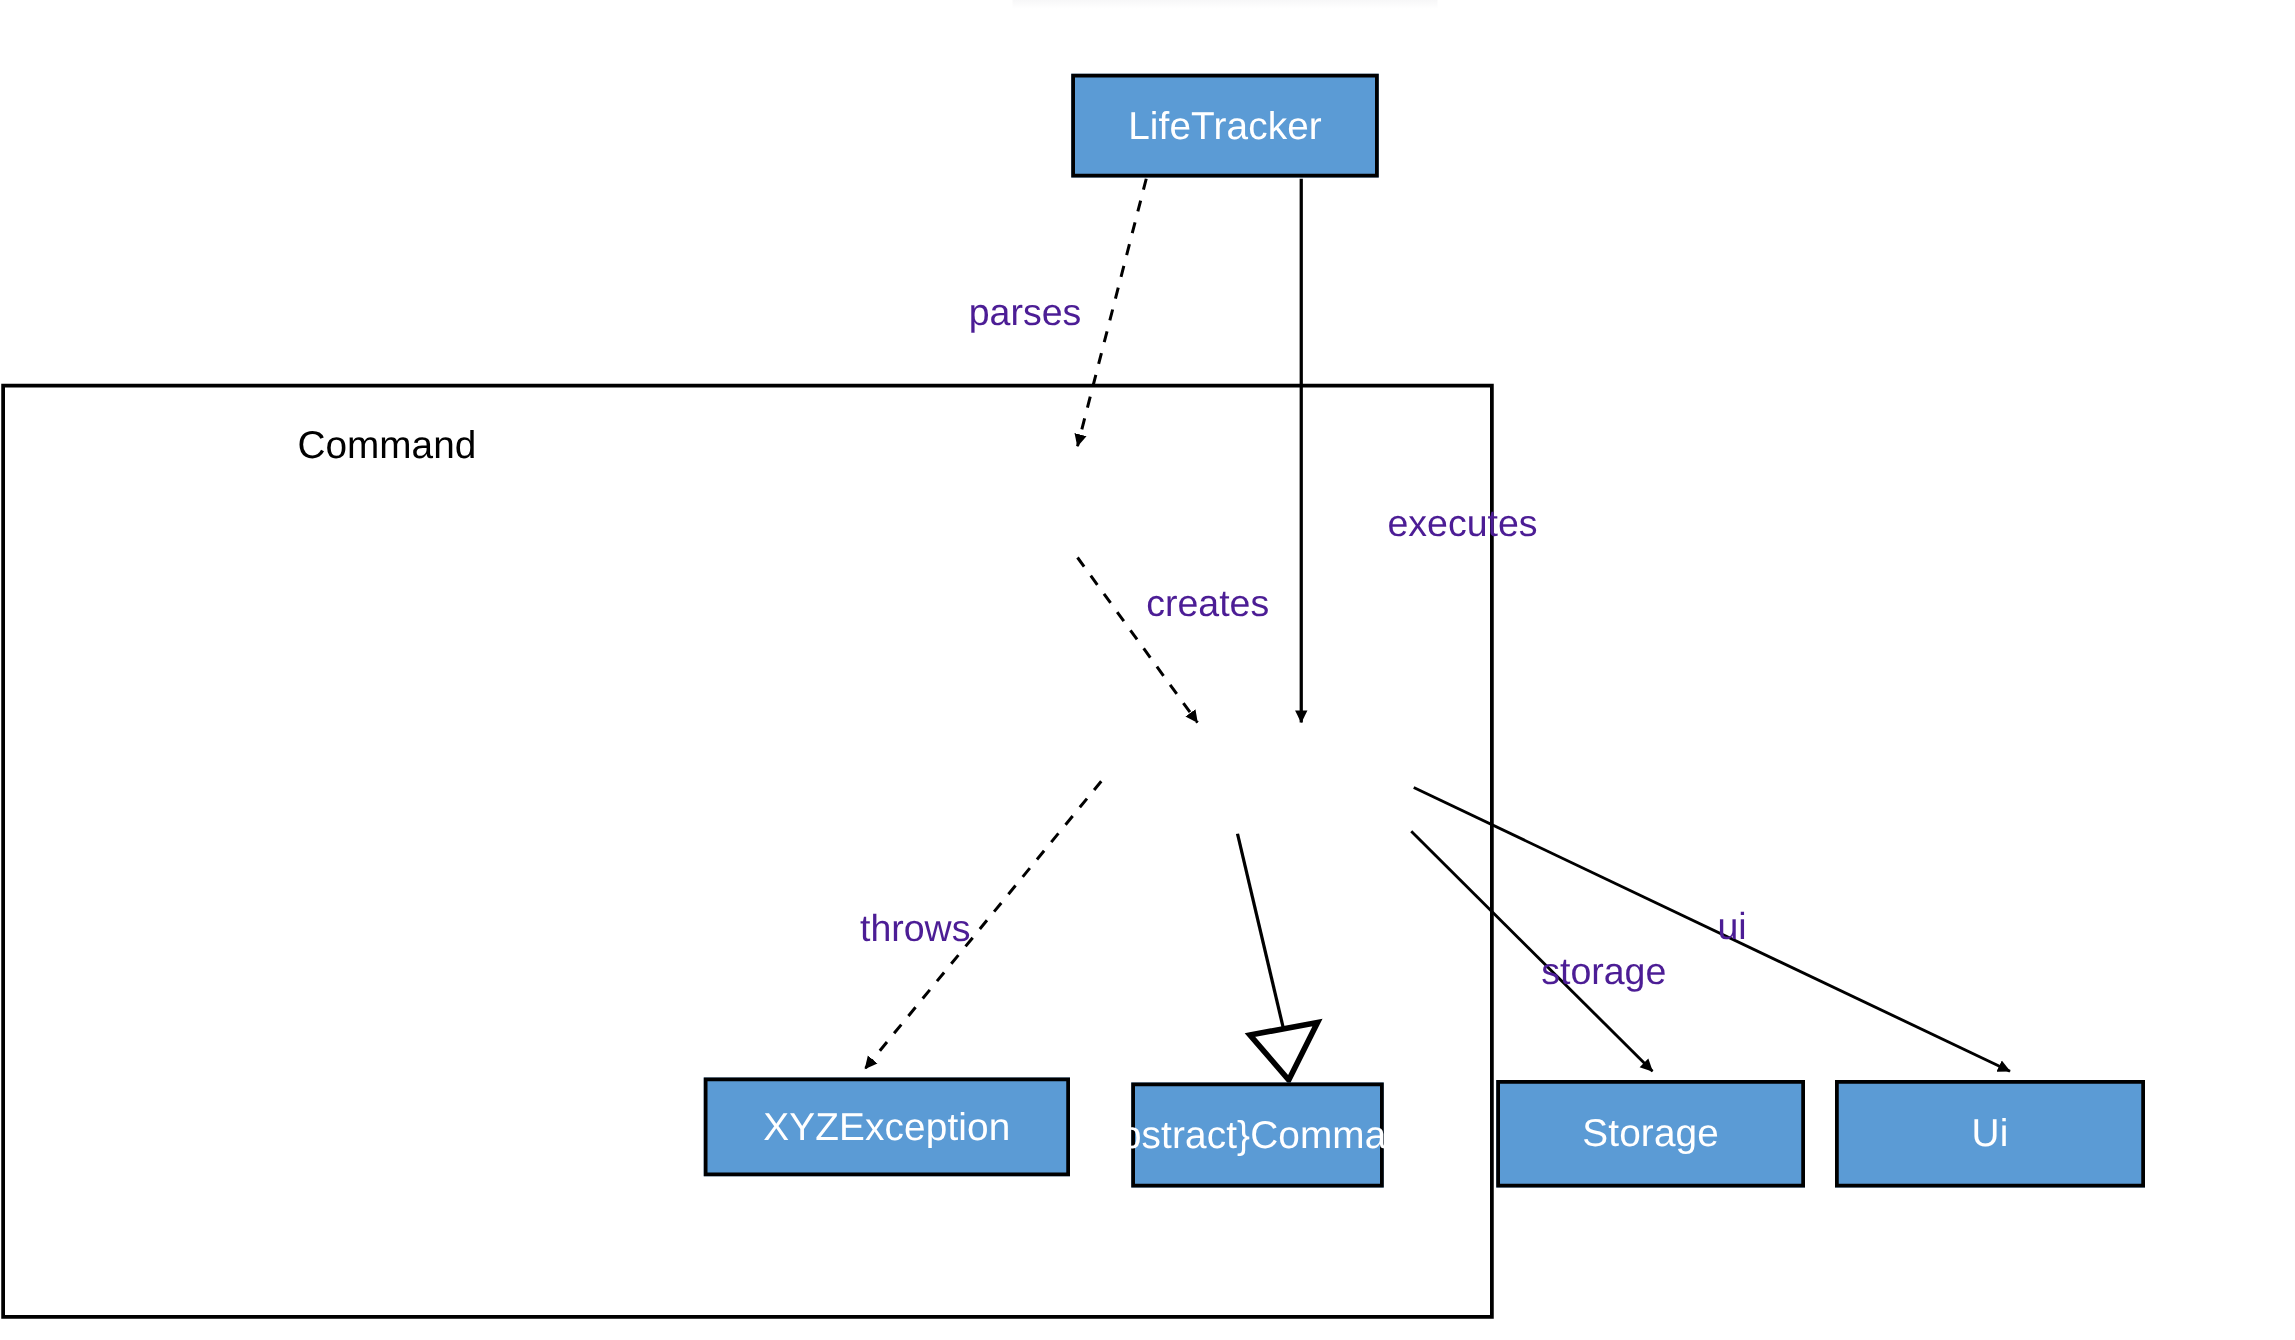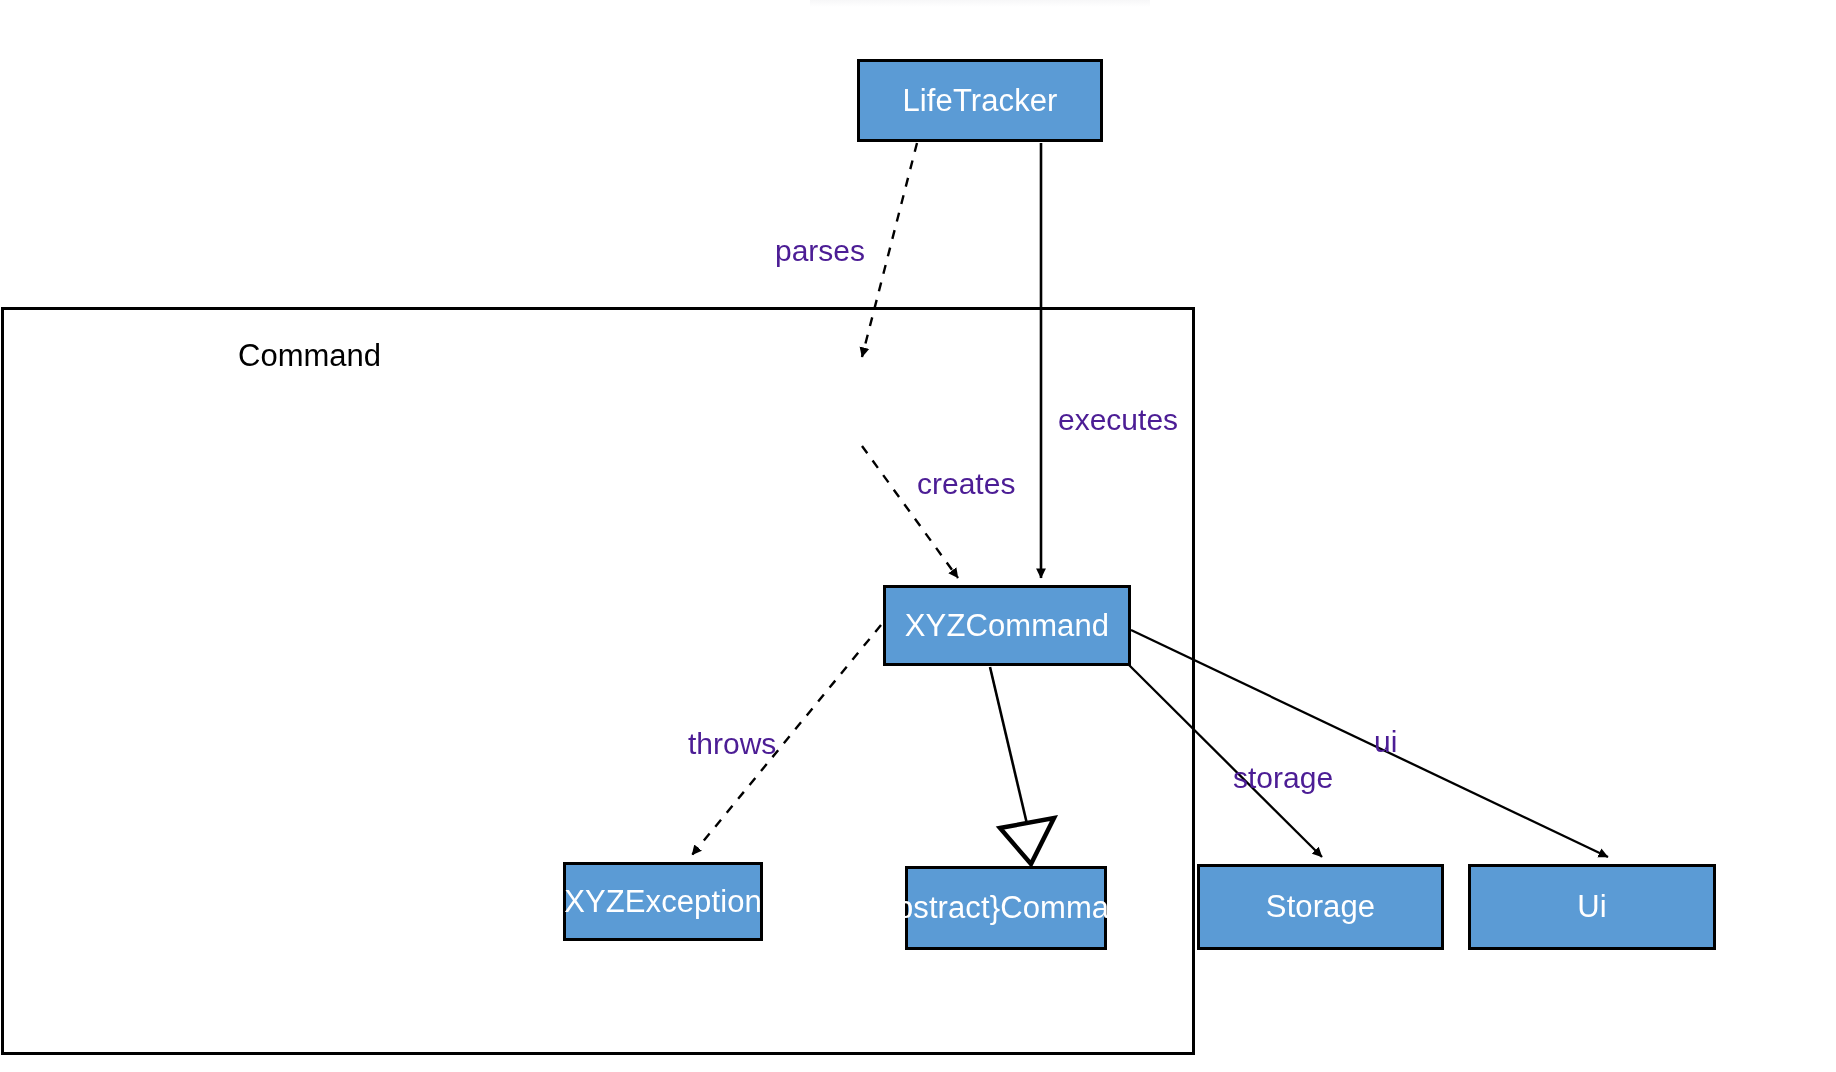--- a/index.html
+++ b/index.html
@@ -124,44 +124,41 @@
   </svg>
 
   <div class="package" style="left:1px; top:307px; width:1194px; height:748px;"></div>
   <div class="package-label" style="left:238px; top:337px;">Command</div>
 
   <div class="cls" style="left:857px; top:59px; width:246px; height:83px; background:#5B9BD5;">
     <span>LifeTracker</span>
   </div>
 
 
-  <div class="cls" style="left:883px; top:585px; width:248px; height:81px; background:#5B9BD5;">
-    <span>XYZCommand</span>
-  </div>
 
-  <div class="cls" style="left:563px; top:862px; width:200px; height:79px; background:#5B9BD5;">
+  <div class="cls" style="left:563px; top:862px; width:293px; height:79px; background:#5B9BD5;">
     <span>XYZException</span>
   </div>
 
   <div class="cls" style="left:905px; top:866px; width:202px; height:84px; background:#5B9BD5; justify-content:center;">
     <span>{abstract}</span>
     <span>Command</span>
   </div>
 
   <div class="cls" style="left:1197px; top:864px; width:247px; height:86px; background:#5B9BD5;">
     <span>Storage</span>
   </div>
 
   <div class="cls" style="left:1468px; top:864px; width:248px; height:86px; background:#5B9BD5;">
     <span>Ui</span>
   </div>
 
   <div class="edge-label" style="left:775px; top:233px;">parses</div>
 
-  <div class="edge-label" style="left:1058px; top:402px;">executes</div>
+  <div class="edge-label" style="left:1110px; top:402px;">executes</div>
 
   <div class="edge-label" style="left:917px; top:466px;">creates</div>
 
   <div class="edge-label" style="left:688px; top:698px;margin-top:28px;">throws</div>
 
   <div class="edge-label" style="left:1233px; top:760px;">storage</div>
 
   <div class="edge-label" style="left:1374px; top:724px;">ui</div>
 
 </div>

